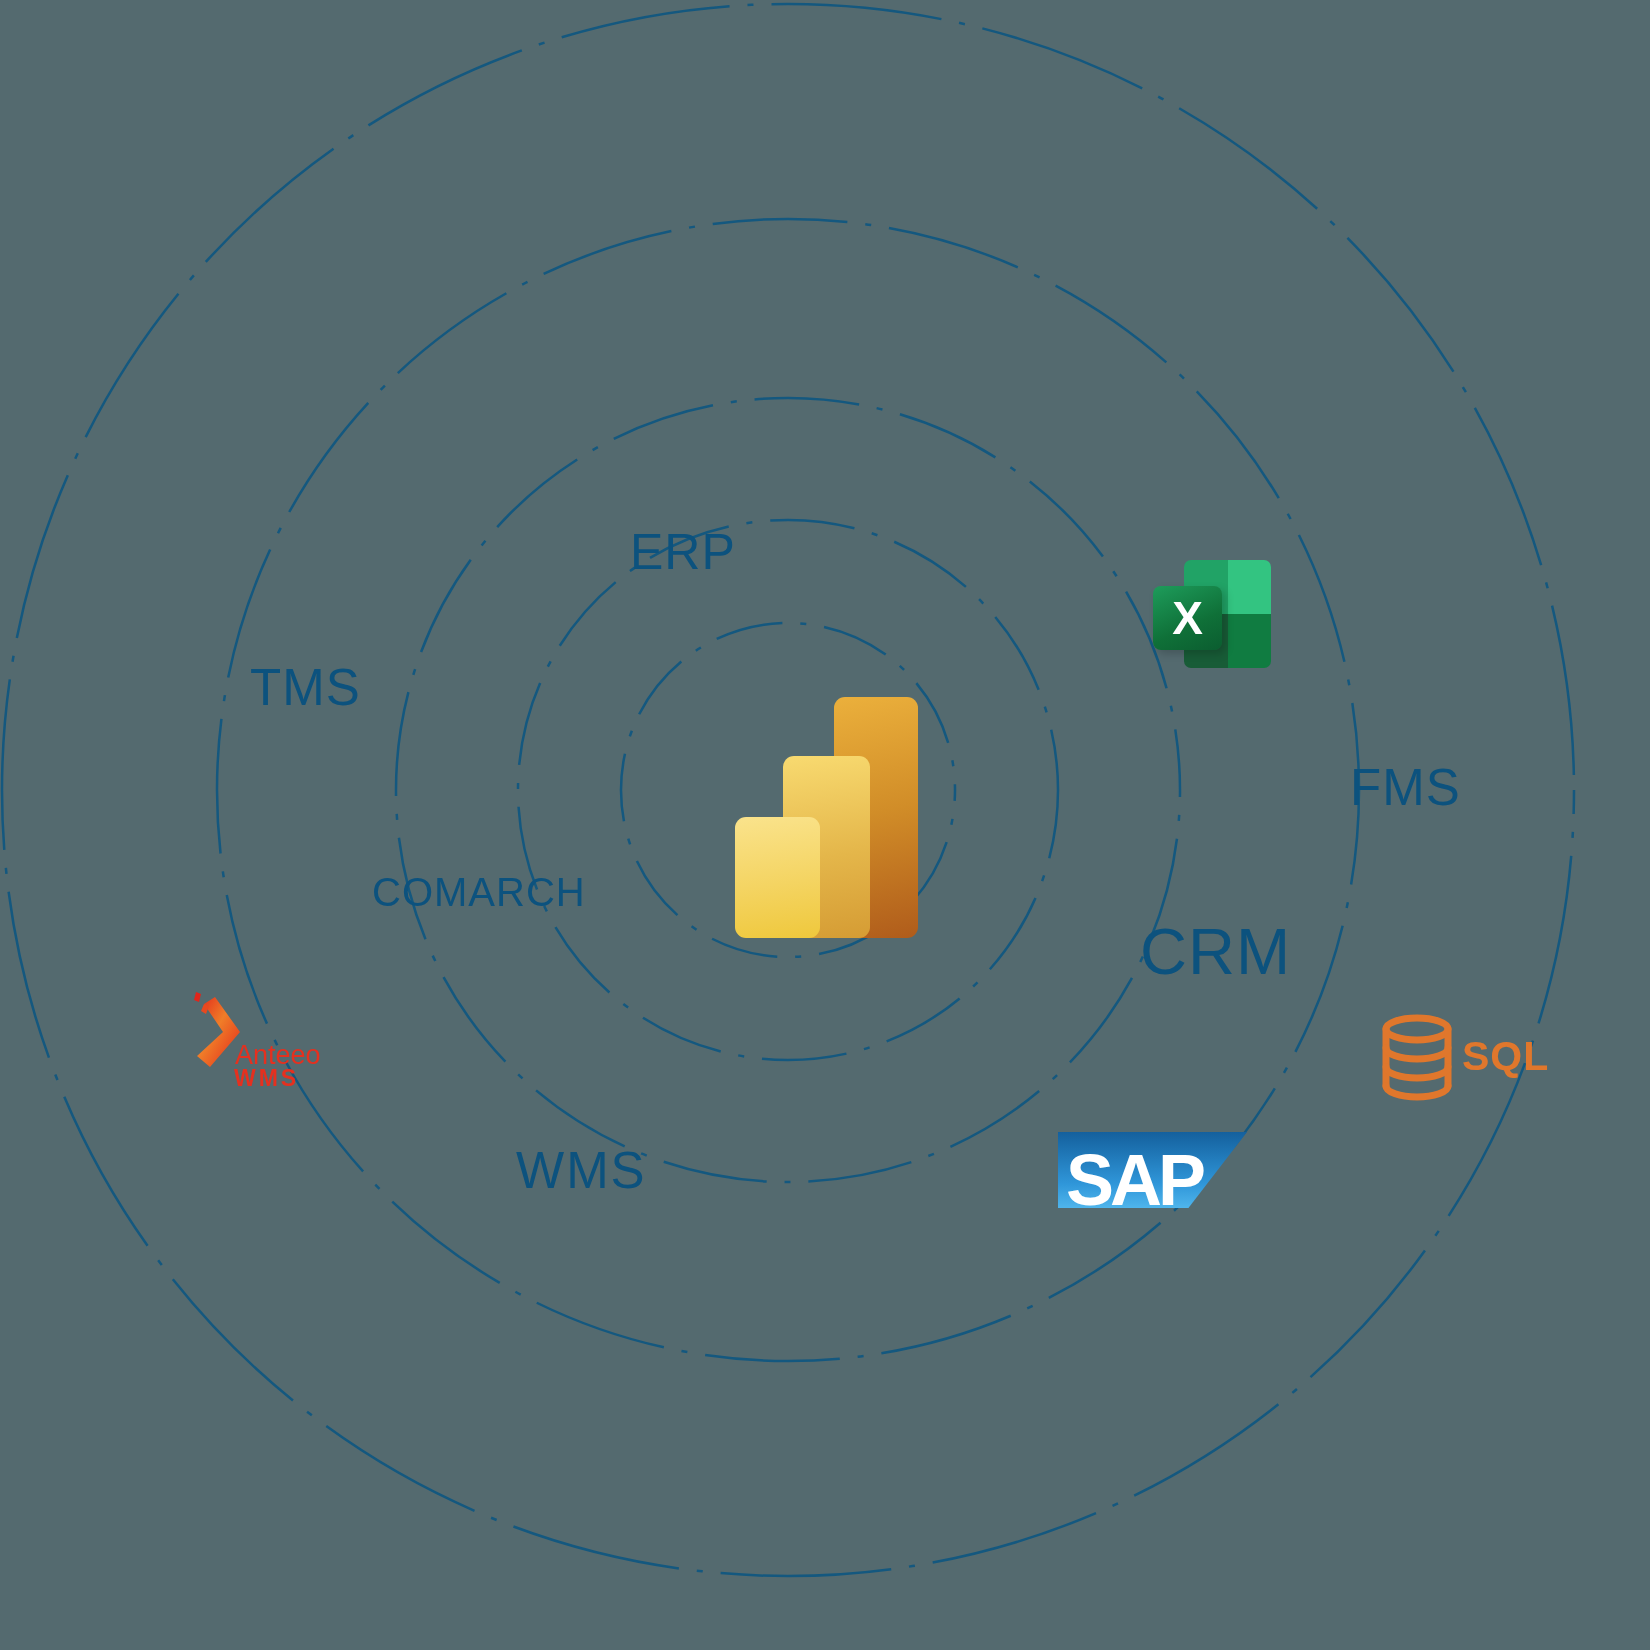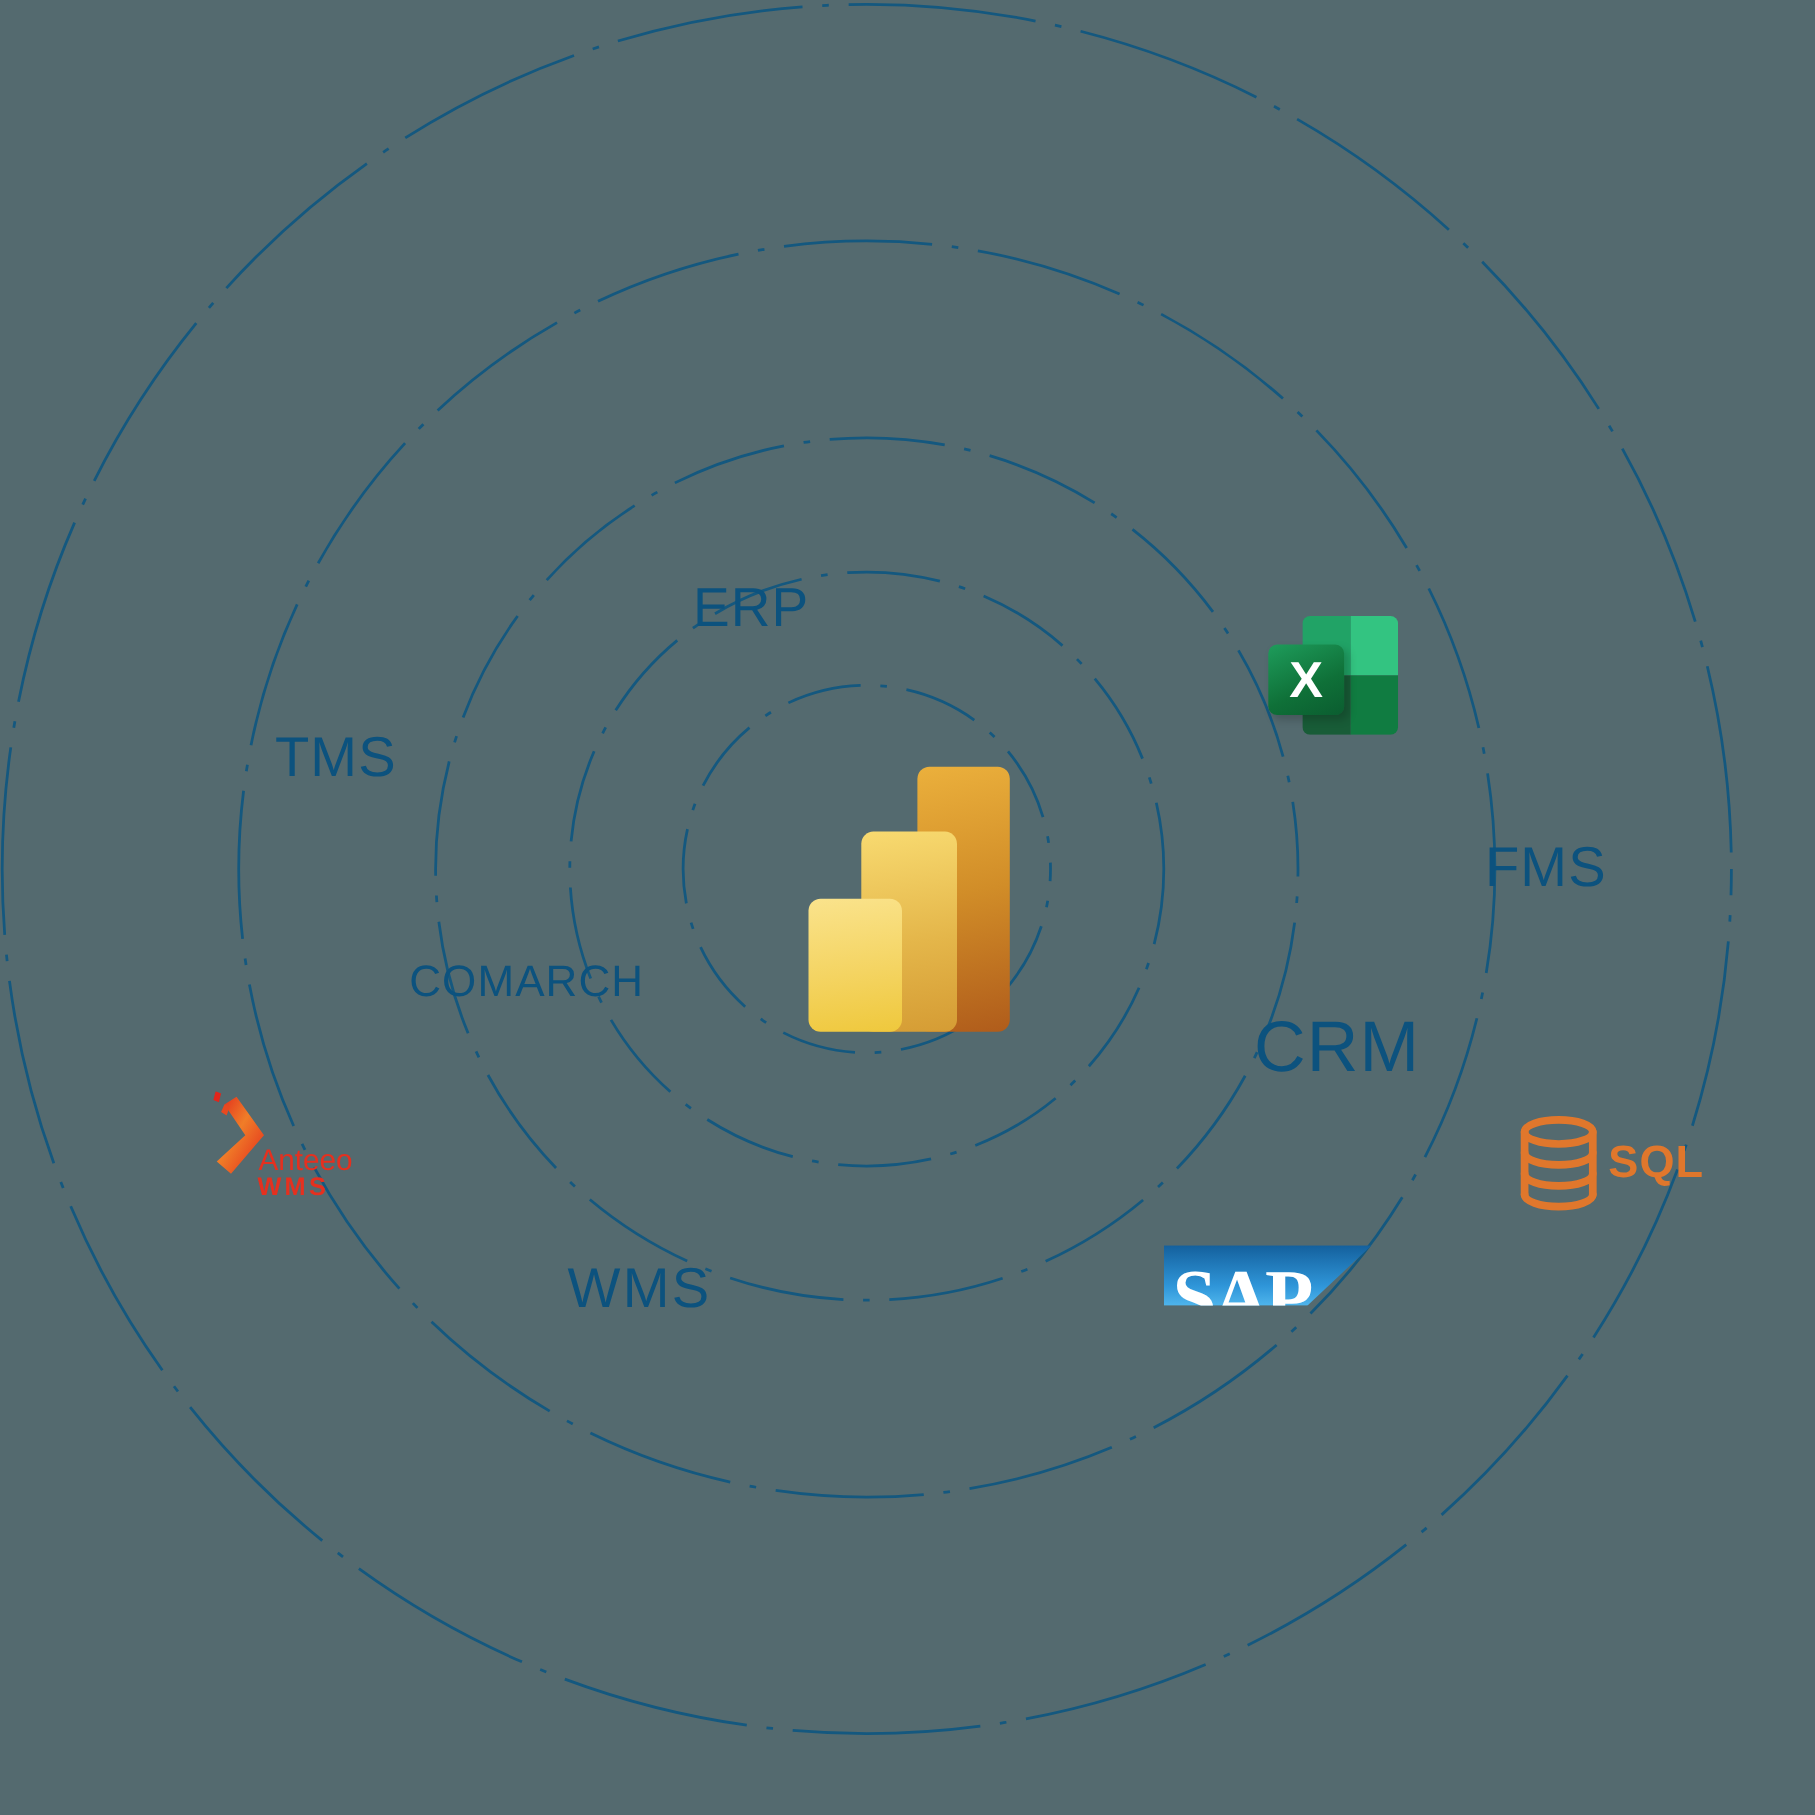--- a/index.html
+++ b/index.html
@@ -38,23 +38,23 @@
     overflow:hidden;display:grid;grid-template-columns:1fr 1fr;grid-template-rows:1fr 1fr;}
   .excel .c-tl{background:#21A366;} .excel .c-tr{background:#33C481;}
   .excel .c-bl{background:#185C37;} .excel .c-br{background:#107C41;}
   .excel .tile{position:absolute;left:0;top:26px;width:69px;height:64px;border-radius:8px;
     background:linear-gradient(155deg,#1E9C5B 0%,#0F7038 60%,#0B5D30 100%);
     display:flex;align-items:center;justify-content:center;
     box-shadow:4px 4px 8px rgba(0,0,0,0.18);}
   .excel .tile span{color:#fff;font-weight:700;font-size:46px;line-height:1;}
 
   
-  .sap{position:absolute;left:1058px;top:1132px;width:189px;height:55px;
+  .sap{position:absolute;left:1058px;top:1132px;width:189px;height:76px;
     clip-path:polygon(0 0,100% 0,69% 100%,0 100%);
-    background:linear-gradient(180deg,#14609D 0%,#2F96D9 68%,#4FB5EC 100%);font-family:Liberation Serif, serif;}
+    background:linear-gradient(180deg,#14609D 0%,#2F96D9 68%,#4FB5EC 100%);}
   .sap span{position:absolute;left:8px;top:12px;color:#fff;font-weight:700;
     font-size:72px;line-height:1;letter-spacing:-4px;}
 
   
   .sql{position:absolute;left:1378px;top:1010px;width:168px;height:90px;}
   .sql svg{position:absolute;left:0;top:4px;}
   .sql .sql-text{position:absolute;left:84px;top:26px;color:var(--sql-orange);
     font-weight:700;font-size:41px;line-height:1;letter-spacing:1px;}
 
   

